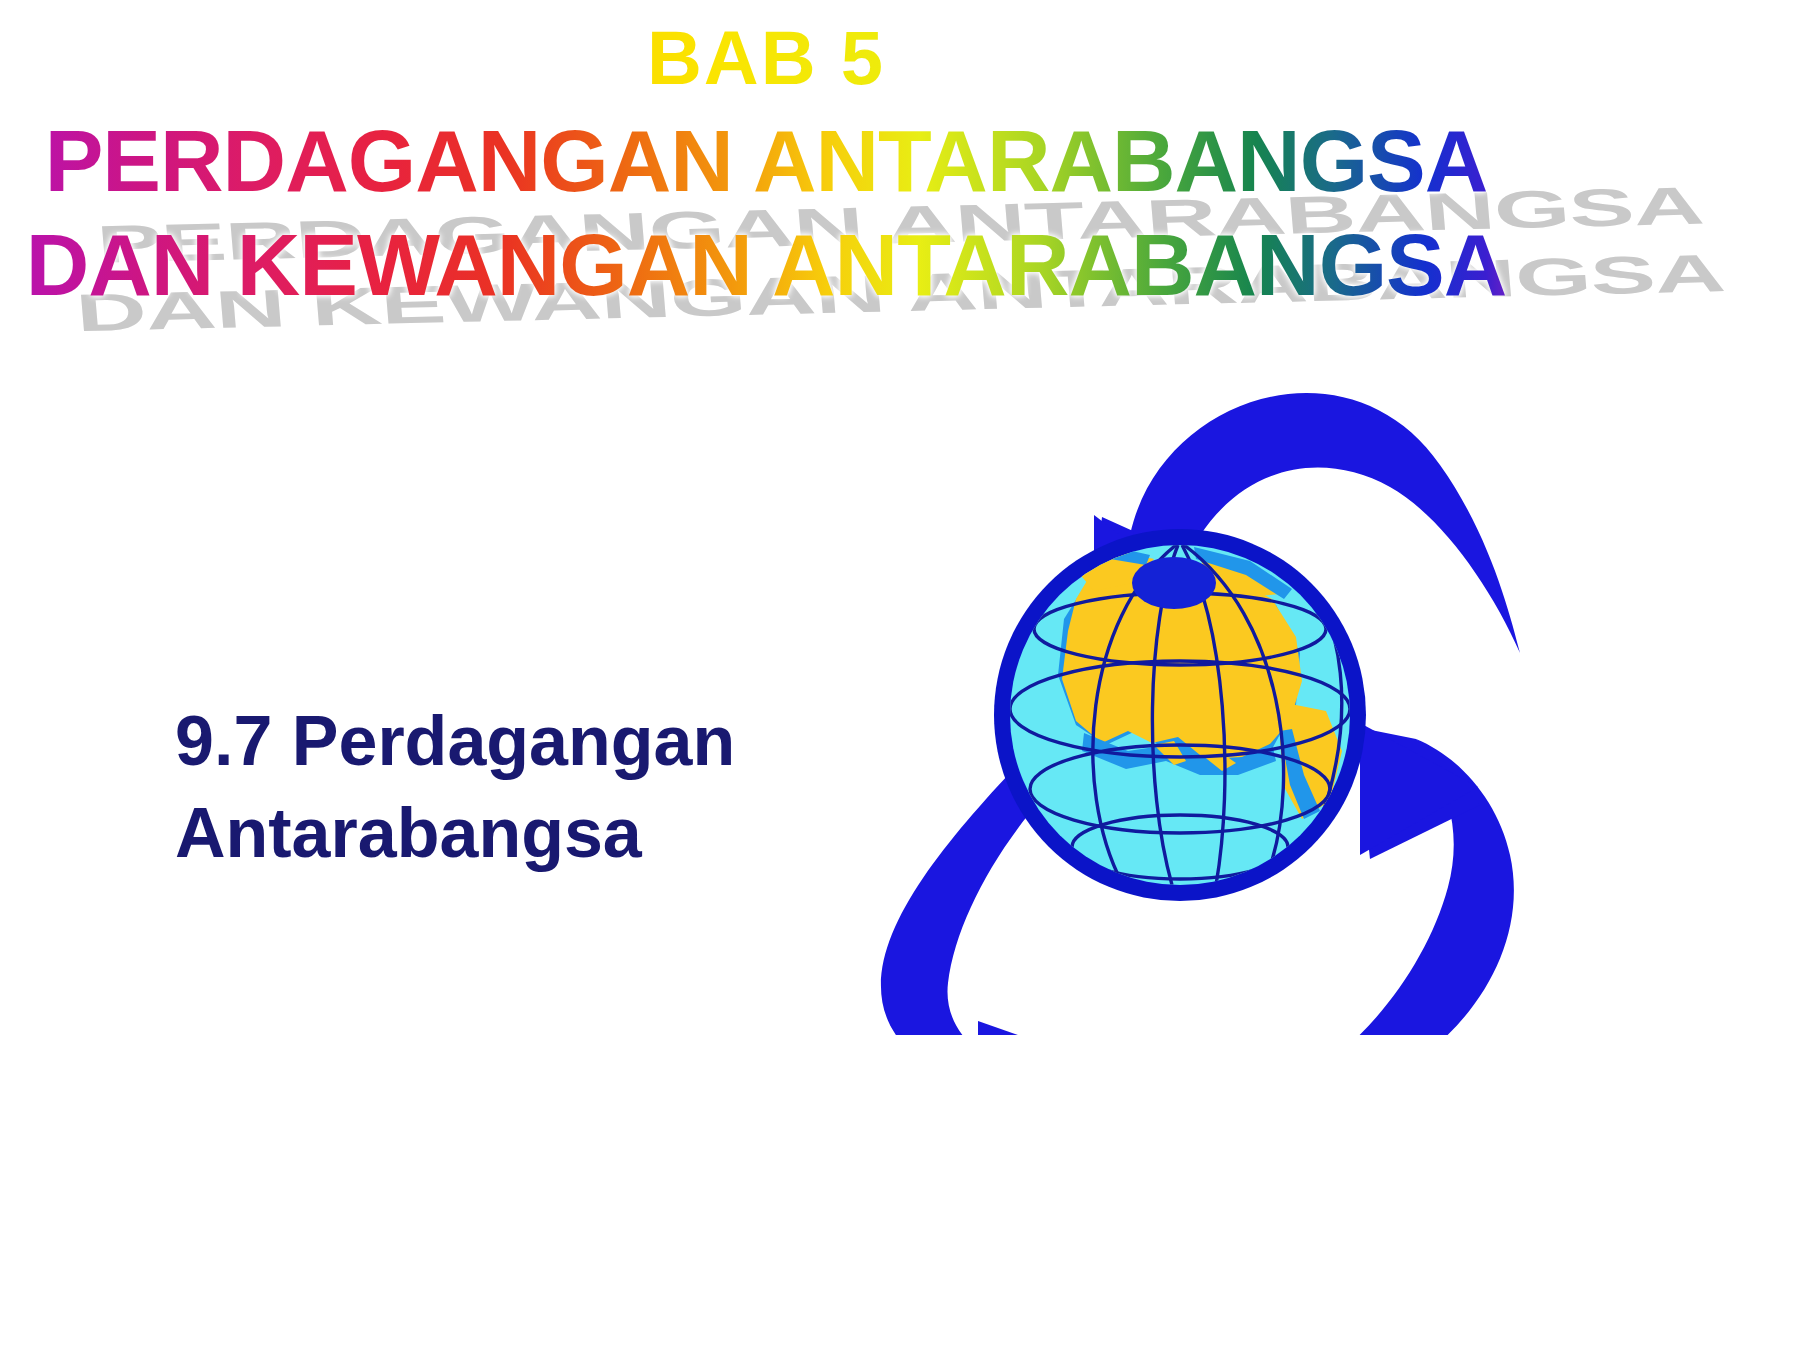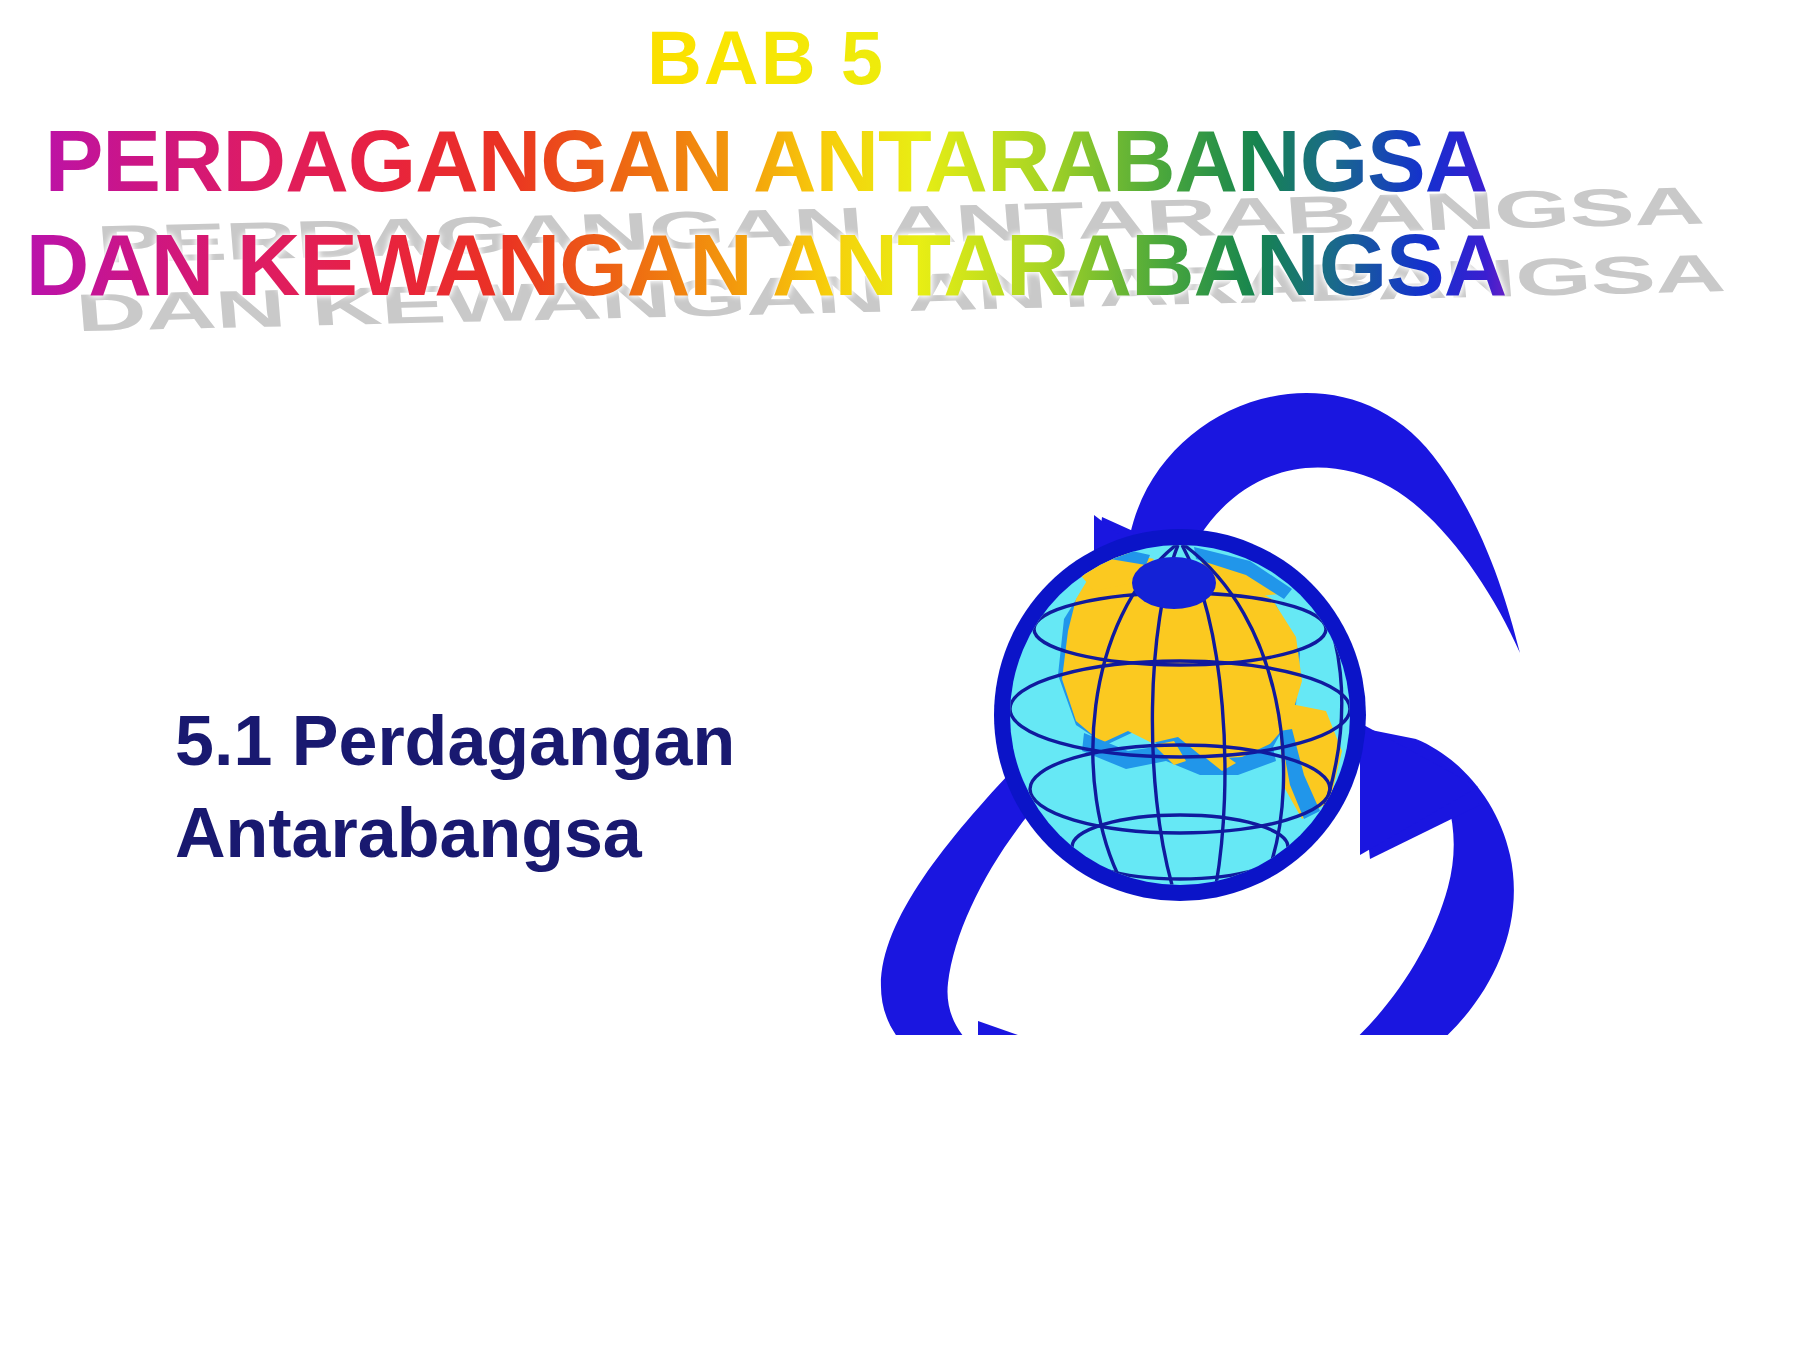--- a/index.html
+++ b/index.html
@@ -136,21 +136,21 @@
 
     <div class="ghost-layer" id="ghost-b">DAN KEWANGAN ANTARABANGSA</div>
 
     <div class="gradient-line" id="line-bab">BAB 5</div>
 
     <div class="gradient-line" id="line-1">PERDAGANGAN ANTARABANGSA</div>
 
     <div class="gradient-line" id="line-2">DAN KEWANGAN ANTARABANGSA</div>
   </div>
 
-  <div id="body-text">5.1 Perdagangan Antarabangsa</div>
+  <div id="body-text">9.7 Perdagangan Antarabangsa</div>
 
   <div id="globe-art">
     <svg viewBox="0 0 700 700" xmlns="http://www.w3.org/2000/svg">
 
       <g>
 
         <g>
           <path d="M 300 200
                    C 330 60, 520 0, 610 130
                    C 660 200, 680 280, 690 318

